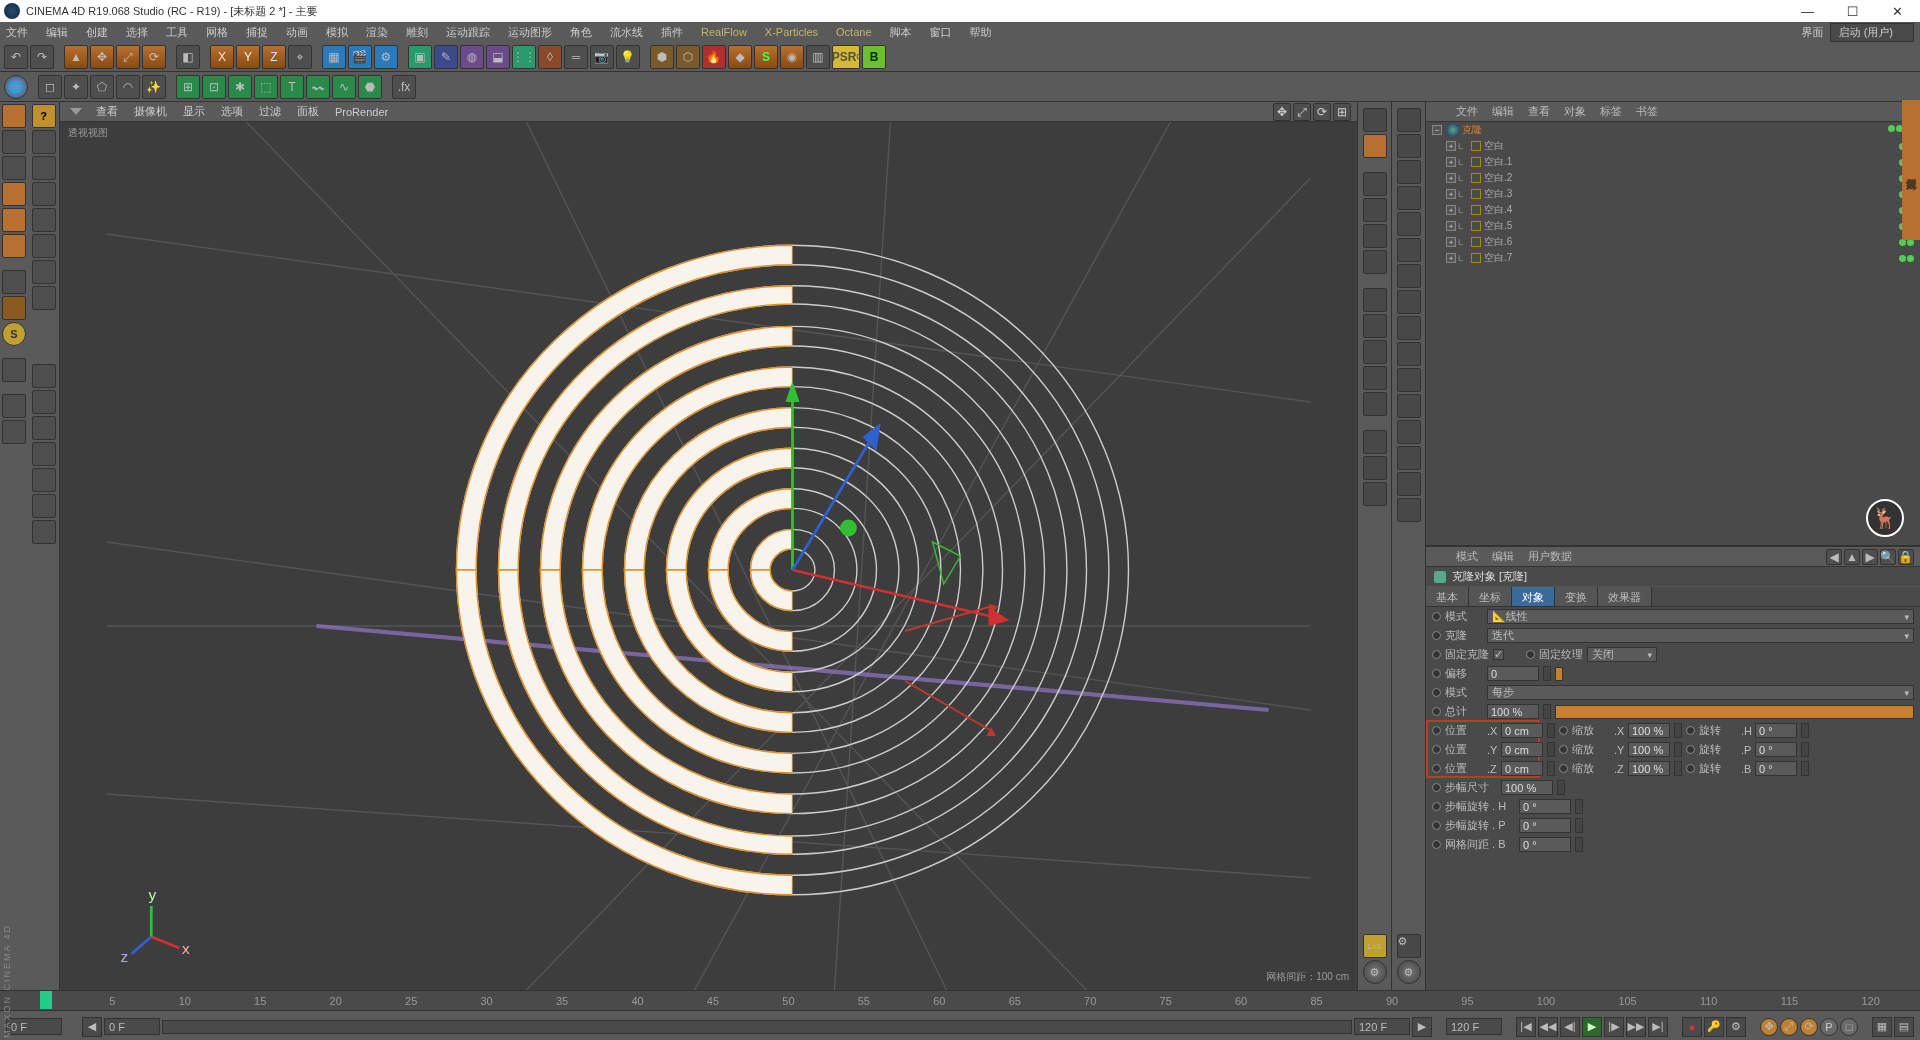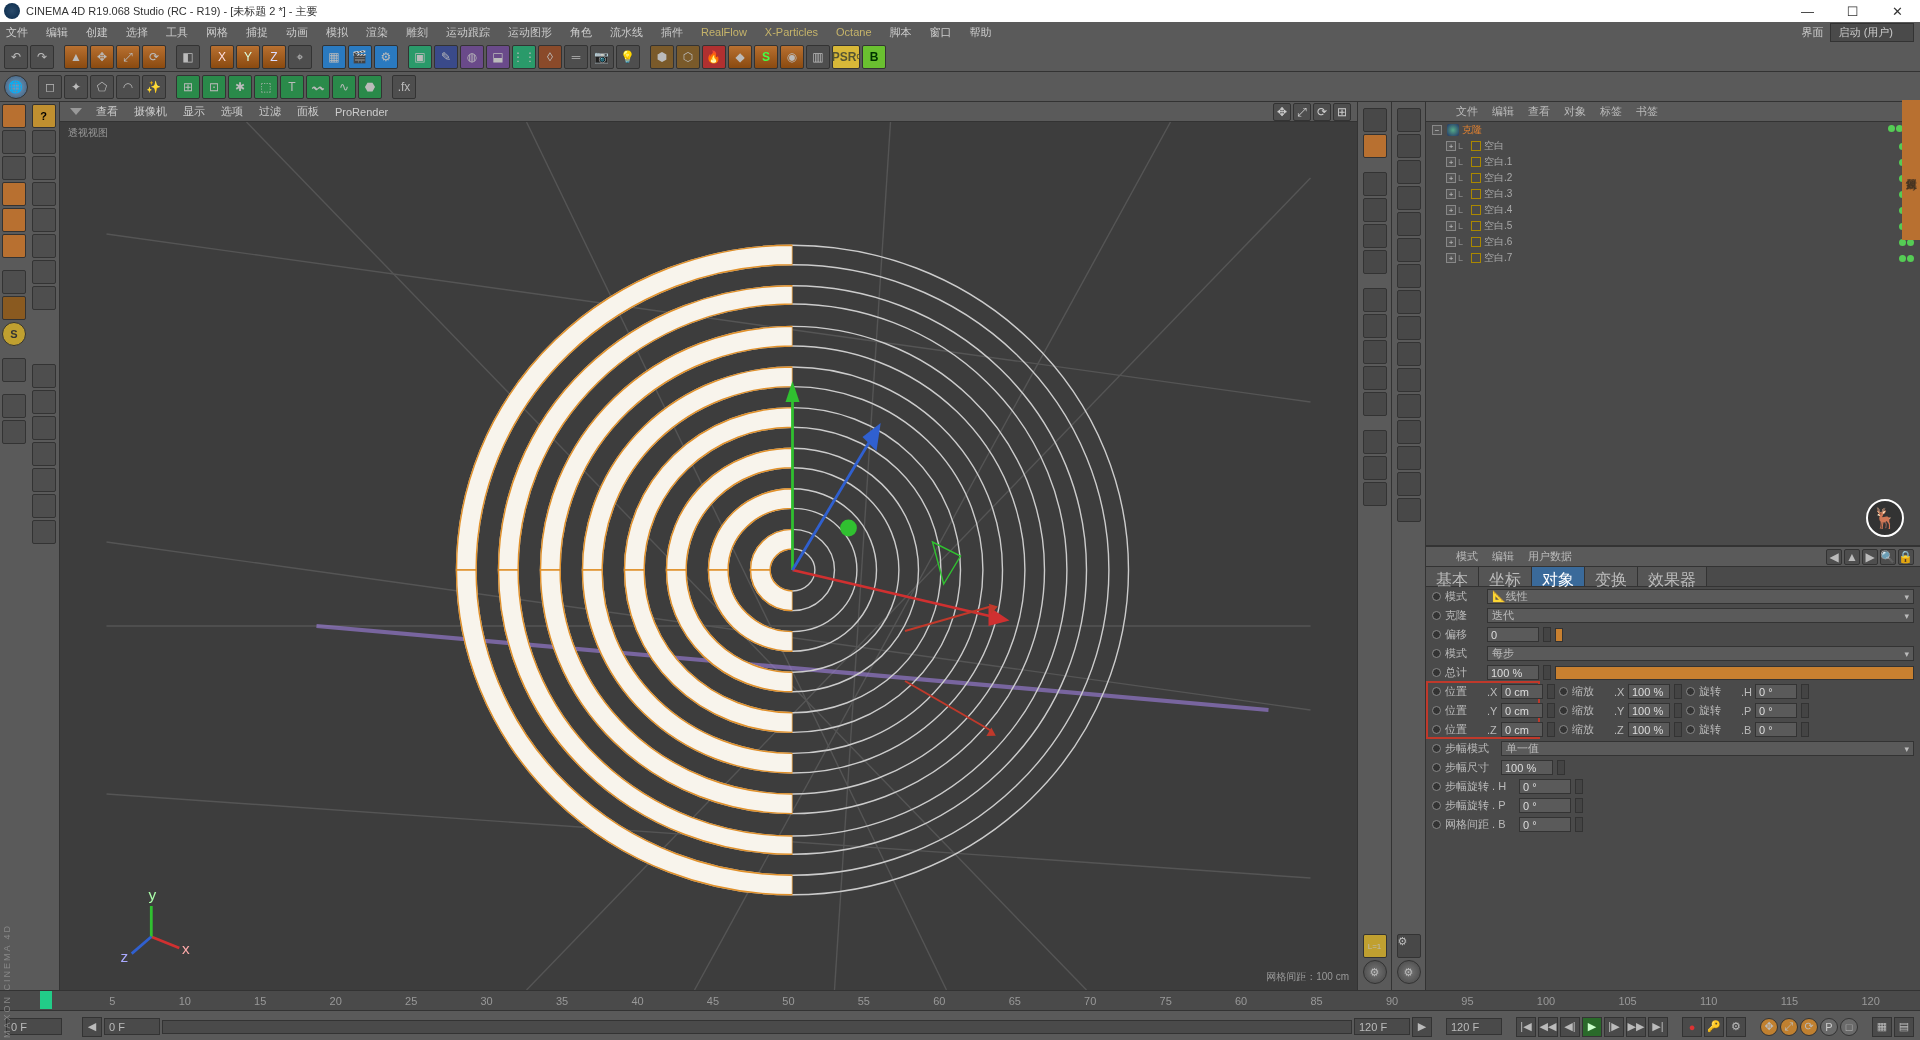--- a/index.html
+++ b/index.html
@@ -52,21 +52,21 @@
 .treerow .dot.g { background: #5c5; }
 .treerow .dot.chk { background: #888; border-radius: 1px; width:10px; height:10px; position: relative;}
 .treerow .dot.chk::after { content:"✓"; color:#5c5; font-size:9px; position:absolute; top:-2px; left:0px;}
 .deer { position: absolute; right: 16px; bottom: 8px; width: 38px; height: 38px; border: 2px solid #fff; border-radius: 50%; background: #333; display:flex; align-items:center;justify-content:center; font-size:20px;}
 .attrmgr { height: 445px; background: #4a4a4a; border-top: 2px solid #333; display: flex; flex-direction: column; }
 .attrmgr .ambar { height: 20px; background: #5a5a5a; display: flex; align-items: center; gap: 14px; padding: 0 30px; border-bottom: 1px solid #333; position:relative;}
 .attrmgr .ambar .rcluster { position:absolute; right:6px; display:flex; gap:2px;}
 .amhdr { height: 20px; background: #4a4a4a; display: flex; align-items: center; padding: 0 8px; border-bottom: 1px solid #555; font-size: 11px; color:#ddd;}
 .amhdr .hico { width: 12px; height: 12px; background: #5a8; margin-right: 6px; border-radius:2px;}
 .amtabs { height: 20px; display: flex; background: #4a4a4a; border-bottom: 1px solid #333; }
-.amtab { padding: 3px 10px; background: #555; border-right: 1px solid #333; font-size: 16px; color:#bbb;}
+.amtab { padding: 3px 10px; background: #555; border-right: 1px solid #333; font-size: 11px; color:#bbb;}
 .amtab.active { background: #3a6a9a; color: #fff; }
 .amsect { padding: 2px 6px; background: #4a4a4a; border-bottom: 1px solid #555; font-size: 10px; color:#ccc;}
 .amsect.head { background: #555; font-weight: bold; padding: 3px 6px;}
 .amrow { display: flex; align-items: center; height: 19px; padding: 0 6px; gap: 4px; font-size: 10px; position:relative;}
 .amrow .rad { width: 9px; height: 9px; border: 1px solid #888; border-radius: 50%; background:#333;}
 .amrow .lbl { color: #bbb; min-width: 38px; }
 .amrow .drop { flex: 1; background: #5a5a5a; border: 1px solid #333; height: 15px; display: flex; align-items: center; padding: 0 4px; position:relative;}
 .amrow .drop::after{content:"▾"; position:absolute; right:4px; font-size:9px;}
 .amrow .num { width: 52px; background: #5a5a5a; border: 1px solid #333; height: 15px; padding: 0 3px; font-size: 10px; color:#ddd; display:flex; align-items:center;}
 .amrow .spin { width: 8px; height: 15px; background: #444; border: 1px solid #333;}
@@ -497,40 +497,55 @@
         <span>编辑</span>
         <span>用户数据</span>
         <div class="rcluster">
           <div class="tbtn" style="width:16px;height:16px">◀</div>
           <div class="tbtn" style="width:16px;height:16px">▲</div>
           <div class="tbtn" style="width:16px;height:16px">▶</div>
           <div class="tbtn" style="width:16px;height:16px">🔍</div>
           <div class="tbtn" style="width:16px;height:16px">🔒</div>
         </div>
       </div>
+      <div class="amhdr">
+        <div class="hico"></div>
+        <span>克隆对象 [克隆]</span>
+      </div>
       <div class="amtabs">
         <div class="amtab">基本</div>
         <div class="amtab">坐标</div>
         <div class="amtab active">对象</div>
         <div class="amtab">变换</div>
         <div class="amtab">效果器</div>
       </div>
 
       <div class="amrow">
         <div class="rad"></div>
         <span class="lbl">模式</span>
         <div class="drop">📐 <span>线性</span></div>
       </div>
       <div class="amrow">
         <div class="rad"></div>
         <span class="lbl">克隆</span>
         <div class="drop">
             <span>迭代</span>
           </div>
       </div>
+      <div class="amrow">
+        <div class="rad"></div>
+        <span class="lbl">固定克隆</span>
+        <div class="chk">✓</div>
+        <div style="width:14px"></div>
+        <div class="rad"></div>
+        <span class="lbl">固定纹理</span>
+        <div class="drop" style="flex:0 0 70px">
+            <span>关闭</span>
+          </div>
+      </div>
 
       <div class="amrow">
         <div class="rad"></div>
         <span class="lbl">偏移</span>
         <div class="num">
             <span>0</span>
           </div>
         <div class="spin"></div>
         <div class="slider" style="flex:0 0 8px;background:#c88030"></div>
       </div>
@@ -620,27 +635,20 @@
           <div class="rad"></div>
             <span class="lbl">旋转</span>
             <span style="width:10px">.B</span>
           <div class="num" style="width:42px">
               <span>0 °</span>
             </div>
             <div class="spin"></div>
         </div>
       </div>
 
-      <div class="amrow">
-        <div class="rad"></div>
-        <span class="lbl" style="min-width:52px">步幅模式</span>
-        <div class="drop">
-            <span>单一值</span>
-          </div>
-      </div>
       <div class="amrow">
         <div class="rad"></div>
         <span class="lbl" style="min-width:52px">步幅尺寸</span>
         <div class="num">
             <span>100 %</span>
           </div>
         <div class="spin"></div>
       </div>
       <div class="amrow">
         <div class="rad"></div>

